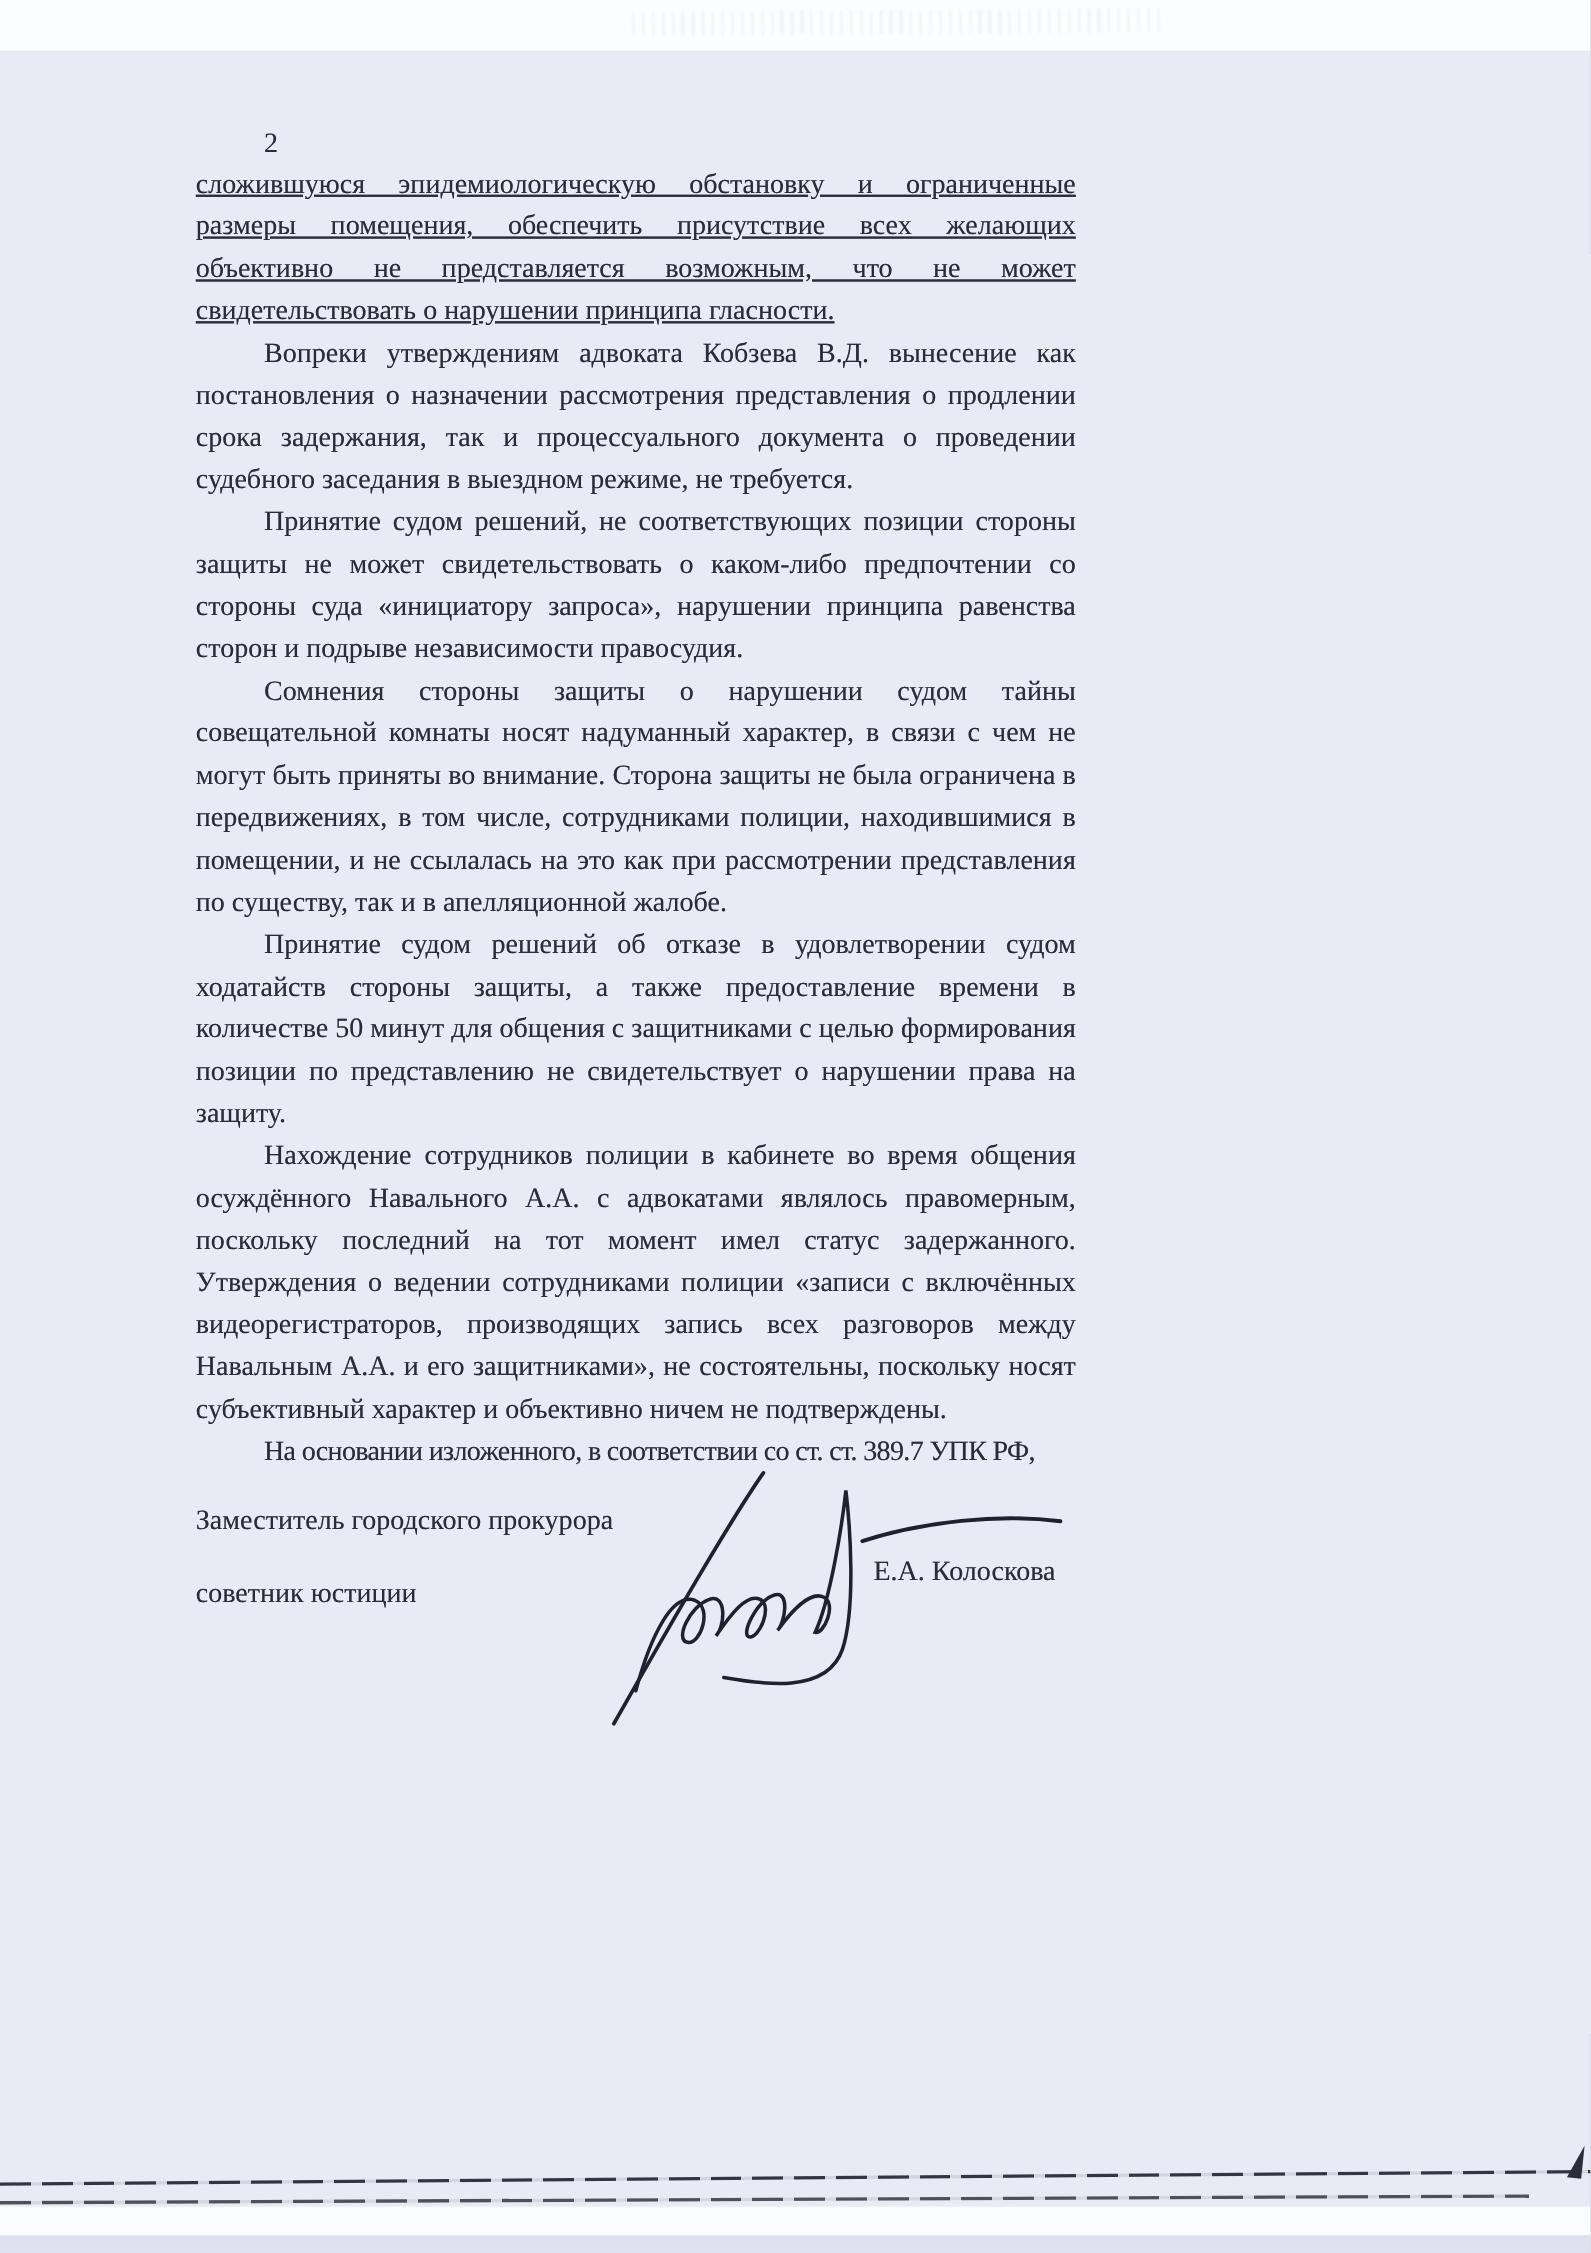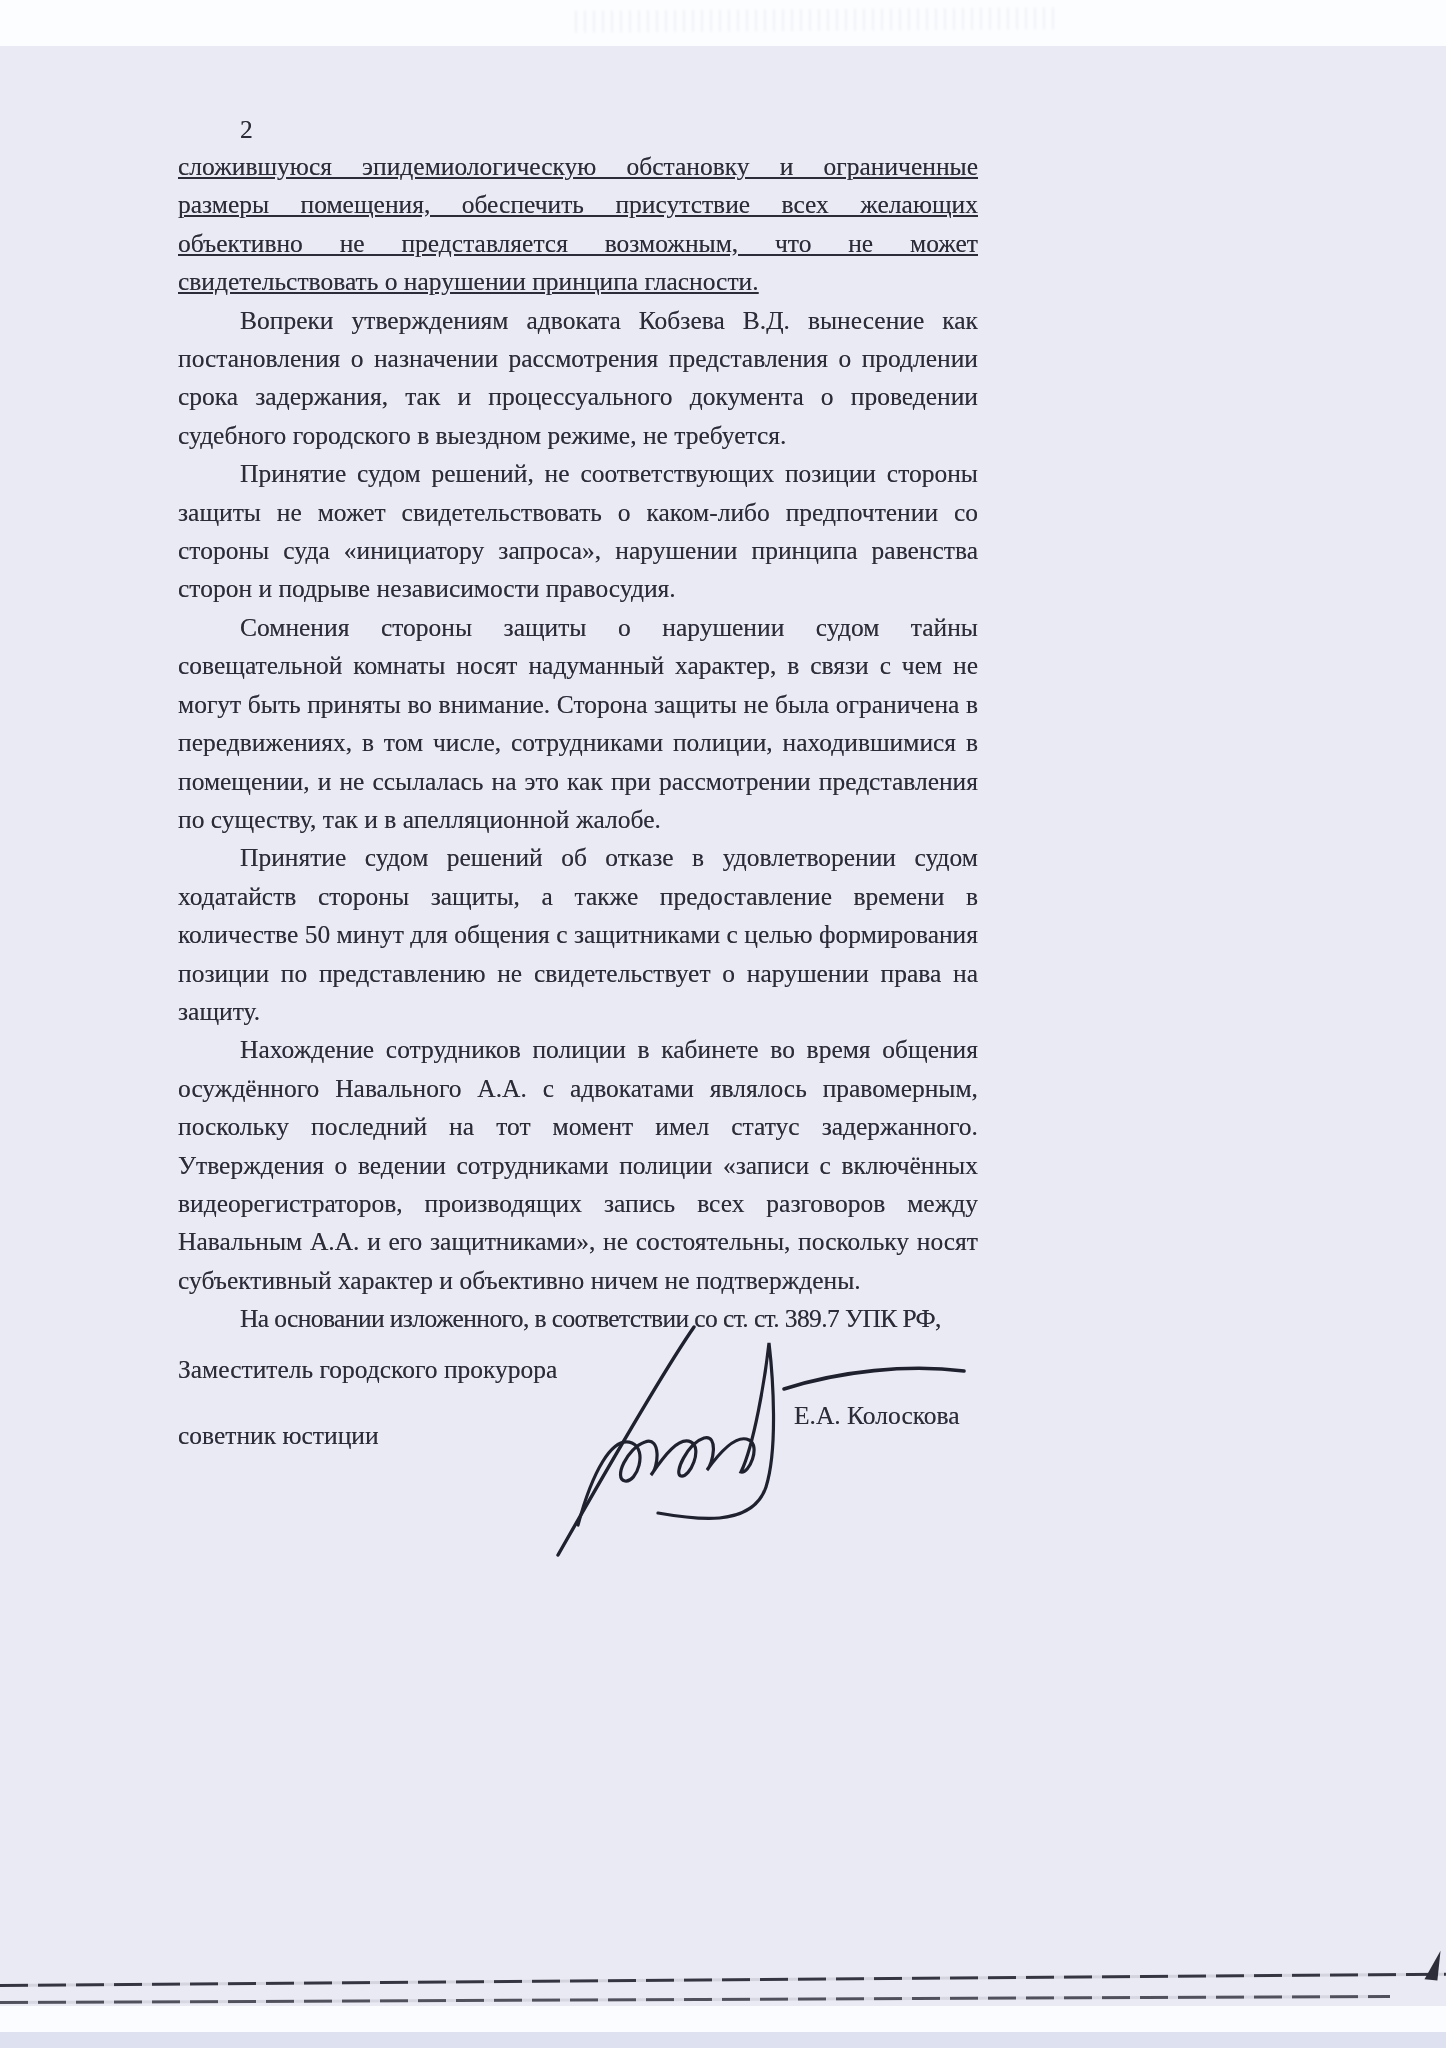--- a/index.html
+++ b/index.html
@@ -41,40 +41,40 @@
     text-shadow:0 0 .6px rgba(44,44,56,.55);
   }
   .page-num{margin:0;text-align:center;line-height:36px;}
   .content p{margin:0;text-align:justify;text-indent:62px;}
   .content p.first{text-indent:0;text-decoration:underline;}
   .content p.tight{letter-spacing:-.6px;}
   .prosu{
     margin:20px 0 0 0;text-align:center;letter-spacing:2px;line-height:38.4px;
   }
   
-  .sig-row{position:relative;margin-top:12px;height:232px;}
+  .sig-row{position:relative;margin-top:24px;height:232px;}
   .sig-pos-1{position:absolute;left:0;top:0;white-space:nowrap;}
   .sig-pos-2{position:absolute;left:0;top:66px;white-space:nowrap;}
   .sig-name{position:absolute;left:616px;top:46px;white-space:nowrap;}
   .sig-svg{position:absolute;left:362px;top:-34px;width:430px;height:252px;}
   .sig-svg path{fill:none;stroke:#20212f;stroke-linecap:round;}
 </style>
 </head>
 <body>
 
 <div class="page">
 
   <div class="top-edge"></div>
   <div class="top-smudge"></div>
 
   <div class="content">
     <p class="page-num">2</p>
 
     <p class="first">сложившуюся эпидемиологическую обстановку и ограниченные размеры помещения, обеспечить присутствие всех желающих объективно не представляется возможным, что не может свидетельствовать о нарушении принципа гласности.</p>
-    <p>Вопреки утверждениям адвоката Кобзева В.Д. вынесение как постановления о назначении рассмотрения представления о продлении срока задержания, так и процессуального документа о проведении судебного городского в выездном режиме, не требуется.</p>
+    <p>Вопреки утверждениям адвоката Кобзева В.Д. вынесение как постановления о назначении рассмотрения представления о продлении срока задержания, так и процессуального документа о проведении судебного заседания в выездном режиме, не требуется.</p>
     <p>Принятие судом решений, не соответствующих позиции стороны защиты не может свидетельствовать о каком-либо предпочтении со стороны суда «инициатору запроса», нарушении принципа равенства сторон и подрыве независимости правосудия.</p>
     <p>Сомнения стороны защиты о нарушении судом тайны совещательной комнаты носят надуманный характер, в связи с чем не могут быть приняты во внимание. Сторона защиты не была ограничена в передвижениях, в том числе, сотрудниками полиции, находившимися в помещении, и не ссылалась на это как при рассмотрении представления по существу, так и в апелляционной жалобе.</p>
     <p>Принятие судом решений об отказе в удовлетворении судом ходатайств стороны защиты, а также предоставление времени в количестве 50 минут для общения с защитниками с целью формирования позиции по представлению не свидетельствует о нарушении права на защиту.</p>
     <p>Нахождение сотрудников полиции в кабинете во время общения осуждённого Навального А.А. с адвокатами являлось правомерным, поскольку последний на тот момент имел статус задержанного. Утверждения о ведении сотрудниками полиции «записи с включённых видеорегистраторов, производящих запись всех разговоров между Навальным А.А. и его защитниками», не состоятельны, поскольку носят субъективный характер и объективно ничем не подтверждены.</p>
     <p class="tight">На основании изложенного, в соответствии со ст. ст. 389.7 УПК РФ,</p>
 
 
     <div class="sig-row">
       <div class="sig-pos-1">Заместитель городского прокурора</div>
       <div class="sig-pos-2">советник юстиции</div>

